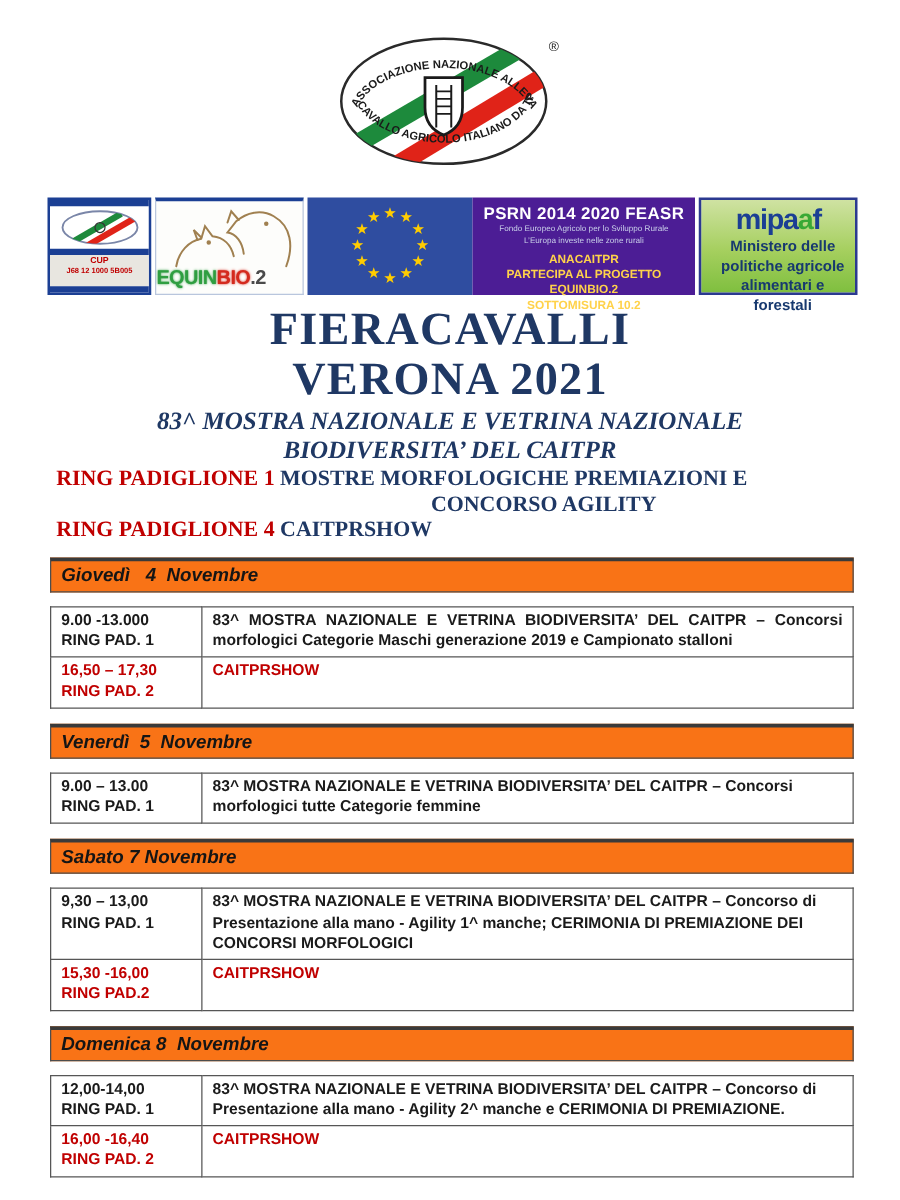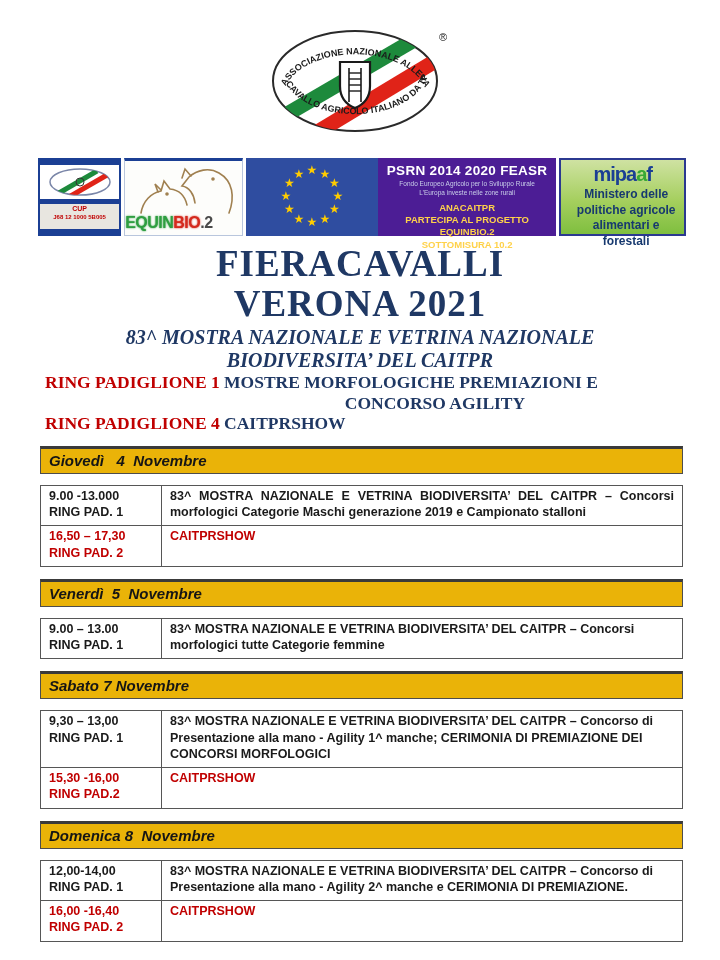--- a/index.html
+++ b/index.html
@@ -23,36 +23,36 @@
   .equin-red{color:#d42a1e;text-shadow:0 0 2px #d42a1e;}
   .equin-suffix{color:#4a4a4a;}
   .eu-psrn{width:314px;display:flex;box-sizing:border-box;}
   .eu-flag{width:132px;background:#2f4da0;}
   .psrn{flex:1;background:#4c1d95;color:#fff;text-align:center;padding-top:5px;box-sizing:border-box;}
   .psrn-title{font-size:13.5px;font-weight:bold;letter-spacing:.3px;}
   .psrn-sub{font-size:6.5px;color:#c9cfe9;line-height:1.35;margin-top:2px;}
   .psrn-y{color:#ffd24a;font-weight:bold;font-size:9.5px;line-height:1.3;}
   .psrn-y.first{margin-top:4px;}
   .mipaaf-box{width:128px;background:linear-gradient(180deg,#cfe2a2 0%,#a5cf5e 55%,#7fbf3f 100%);border:2px solid #2b3990;box-sizing:border-box;text-align:center;padding-top:4px;}
-  .mipaaf-word{font-size:20px;font-weight:bold;letter-spacing:-1px;color:#1b3f94;line-height:1;}
+  .mipaaf-word{font-size:23px;font-weight:bold;letter-spacing:-1px;color:#1b3f94;line-height:1;}
   .mipaaf-word .green{color:#39a935;}
   .mipaaf-min{margin-top:3px;text-align:center;padding-left:7px;font-size:12px;font-weight:bold;color:#17396f;line-height:1.3;}
   
   .main-title{font-family:"Liberation Serif",serif;font-weight:bold;color:#1f3864;text-align:center;font-size:37px;letter-spacing:1px;line-height:1.08;}
   .main-title.first{margin-top:8px;}
   .sub-title{font-family:"Liberation Serif",serif;font-weight:bold;font-style:italic;color:#1f3864;text-align:center;font-size:20px;line-height:1.15;margin-top:2px;}
   .ring-line{font-family:"Liberation Serif",serif;font-weight:bold;font-size:17.5px;line-height:1.18;margin-left:45px;}
   .ring-line .red{color:#c00000;}
   .ring-line .navy{color:#1f3864;}
   .ring-line.centered{margin-left:0;text-align:center;padding-left:150px;}
   
   .schedule{margin:10px 37px 0 40px;}
   .day-section{margin-top:12px;}
   .day-header{border:1.5px solid #4d4d4d;border-top:3px solid #3a3a3a;box-sizing:border-box;
-    font-size:15px;font-weight:bold;font-style:italic;color:#151515;padding:3px 6px 4px 8px;white-space:pre;background:#eab308;}
+    font-size:15px;font-weight:bold;font-style:italic;color:#151515;padding:3px 6px 4px 8px;white-space:pre;background:#f97316;}
   table.day-table{width:100%;border-collapse:collapse;margin-top:11px;table-layout:fixed;}
   table.day-table td{border:1.5px solid #565656;vertical-align:top;padding:2px 8px 5px 8px;
     font-size:12.5px;font-weight:bold;color:#1a1a1a;line-height:1.3;}
   td.time-cell{width:104px;}
   tr.red-row td{color:#c00000;}
   td.desc-cell.justify{text-align:justify;}
 </style>
 </head>
 <body>
 

